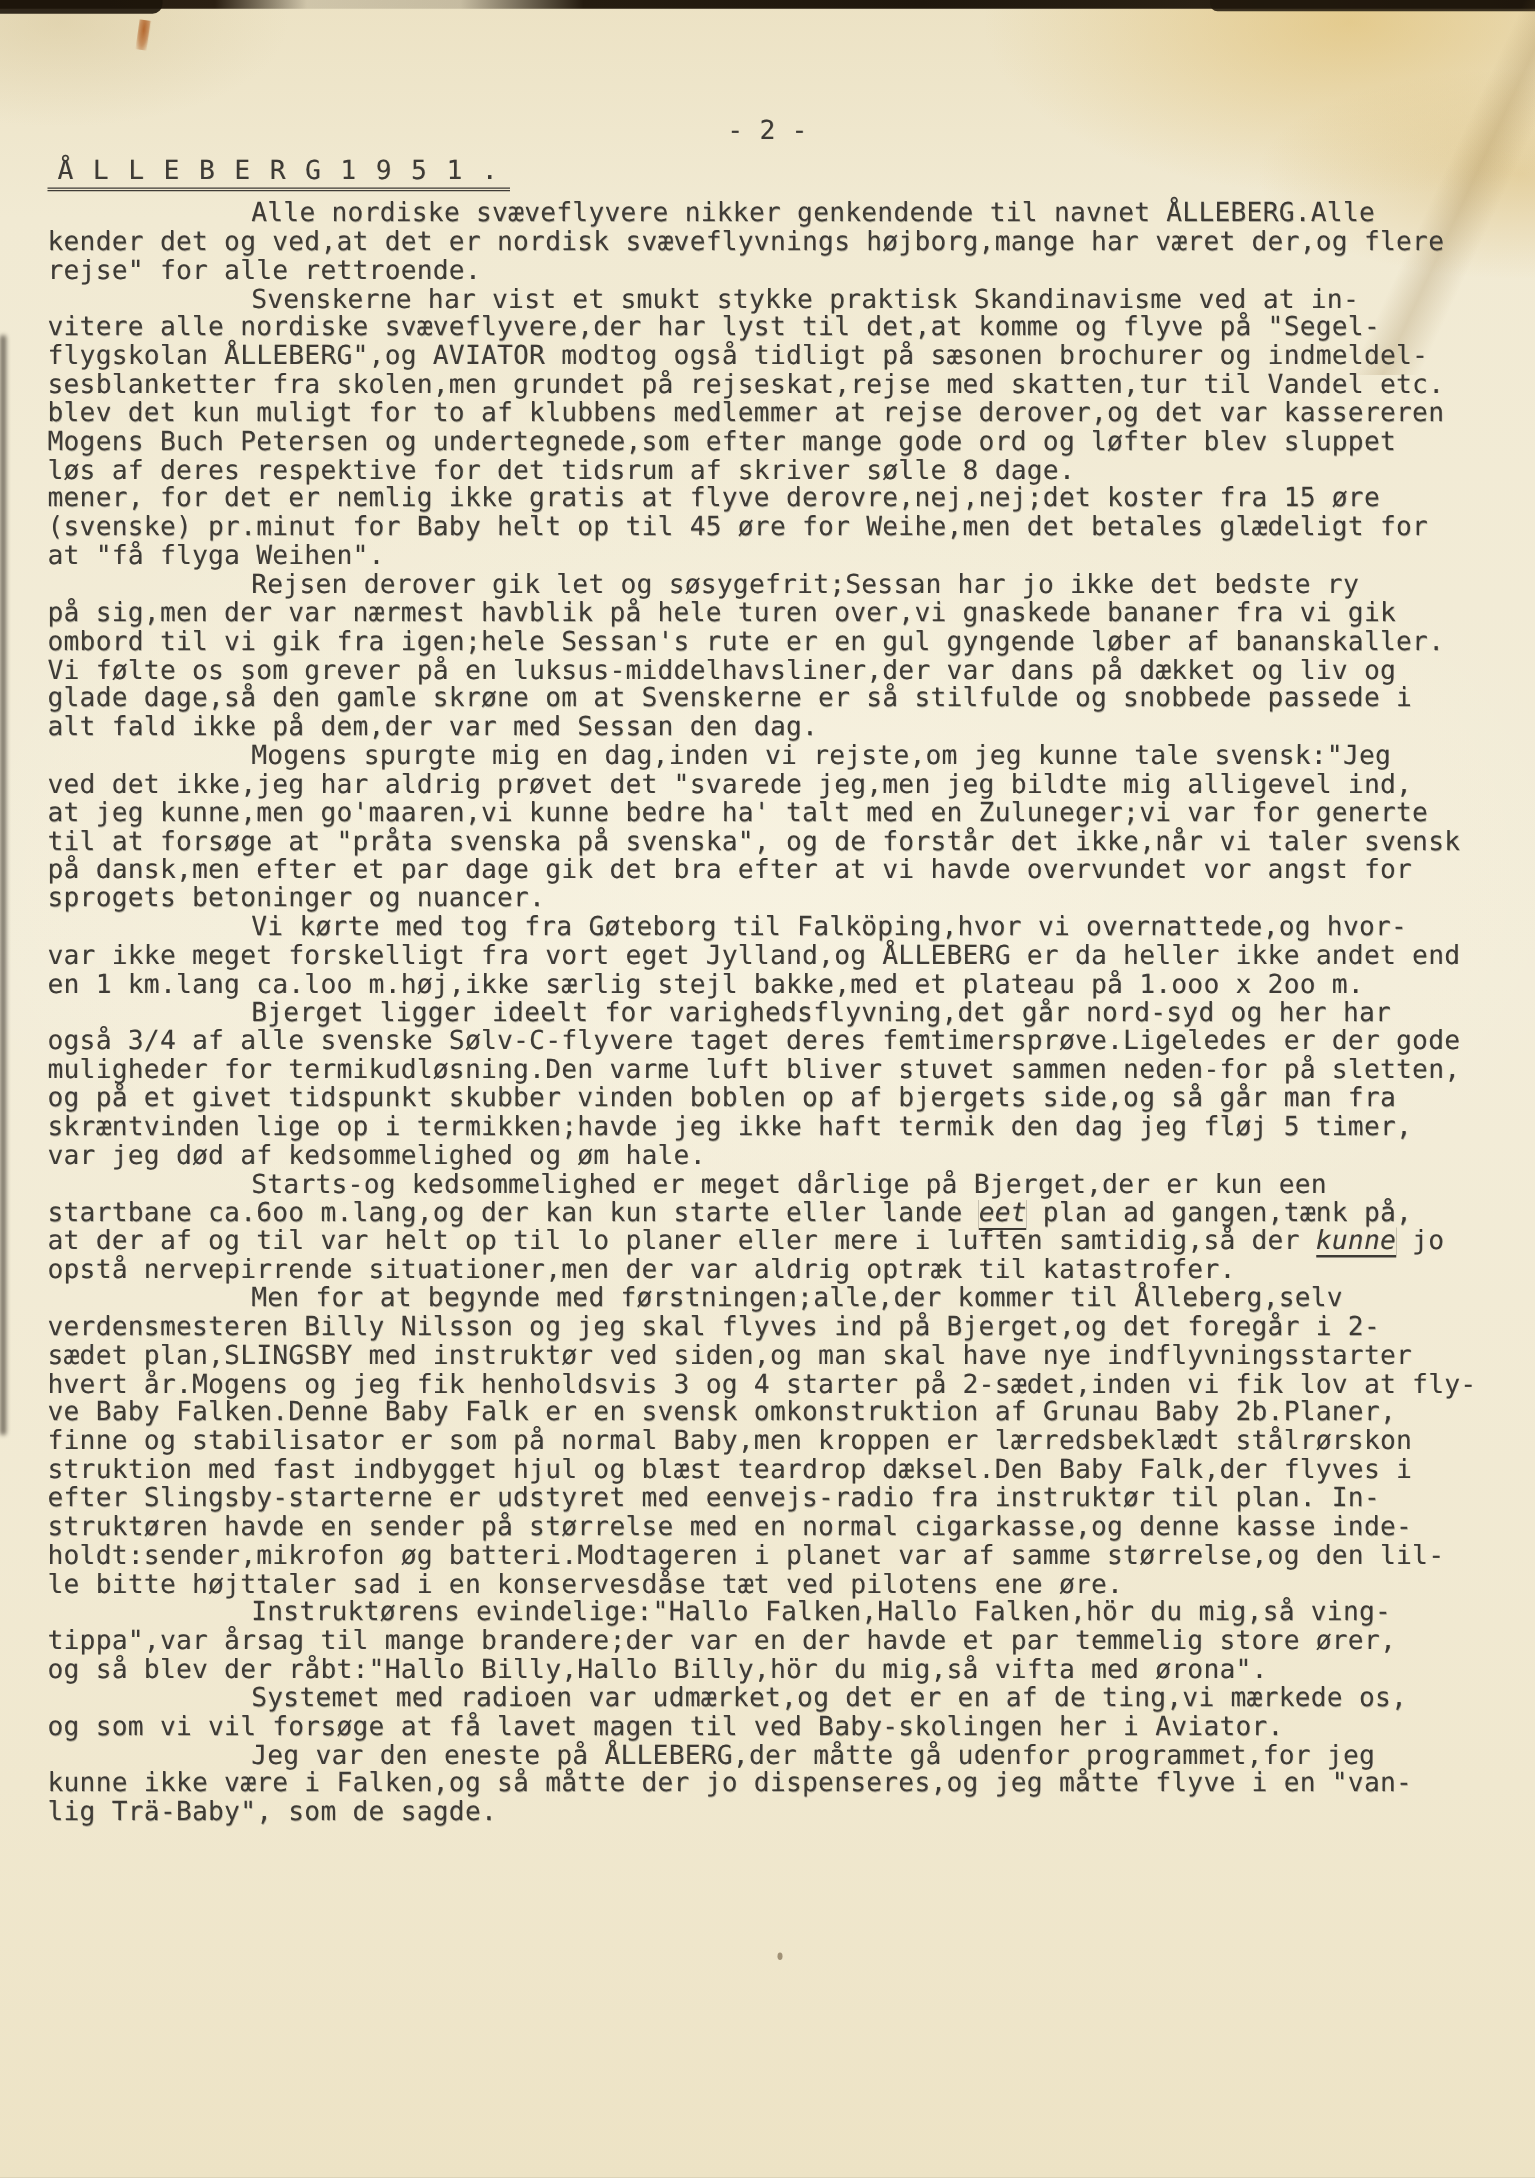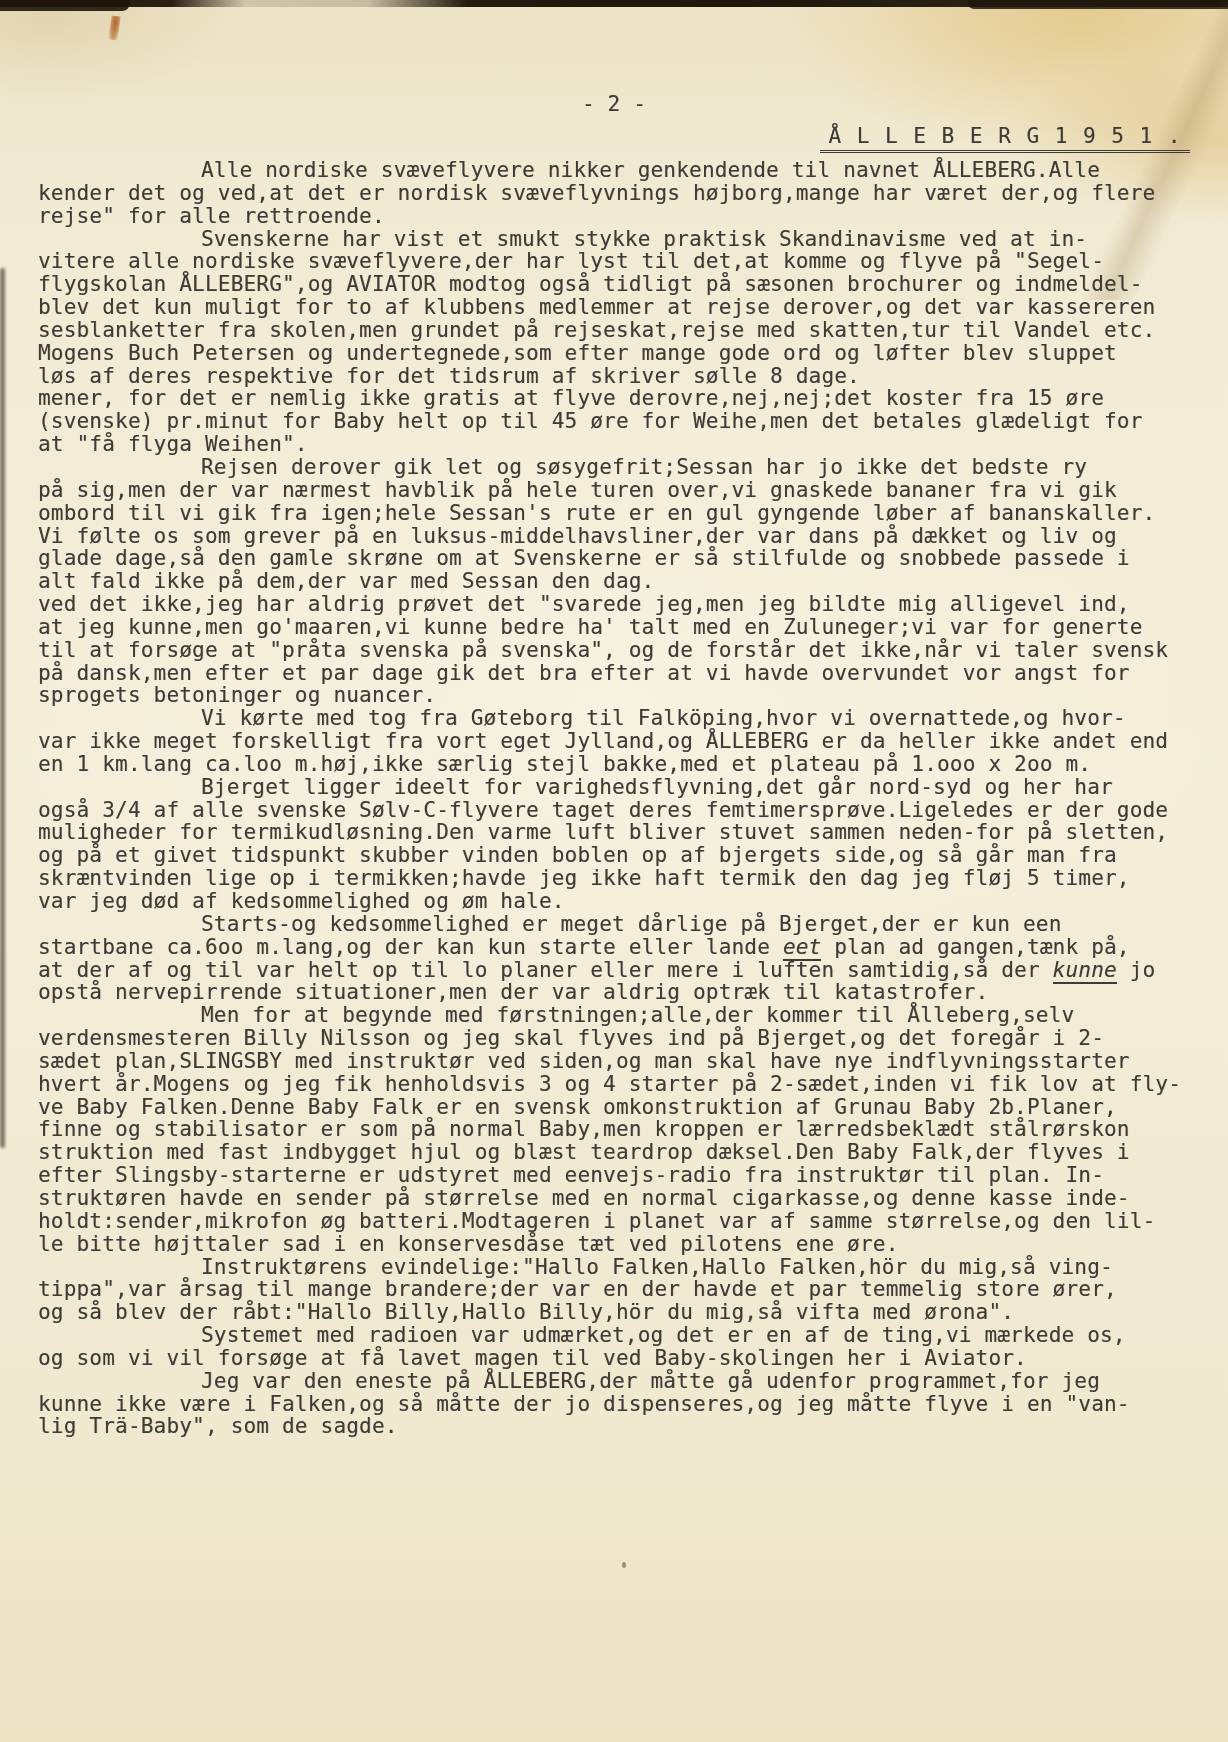--- a/index.html
+++ b/index.html
@@ -55,21 +55,21 @@
   .typed{
     font-size:21px;
     letter-spacing:0.2px;
     text-shadow:0.4px 0.4px 0 rgba(62,59,54,0.35);
   }
   .page-number{
     text-align:center;
     line-height:24px;
     margin-bottom:8px;
   }
-  .title-row{text-align:right;margin-bottom:6px;}
+  .title-row{text-align:left;margin-bottom:6px;}
   .title{
     display:inline-block;
     letter-spacing:1.5px;
     line-height:24px;
     padding:0 8px 2px 8px;
     border-bottom:3px double var(--ink);
   }
   .body-text{margin-top:3px;}
   .line{
     line-height:22.85px;
@@ -99,33 +99,34 @@
     <div class="title-row">
       <span class="title typed">Å L L E B E R G   1 9 5 1 .</span>
     </div>
     <div class="body-text typed">
         <div class="line indent">Alle nordiske svæveflyvere nikker genkendende til navnet ÅLLEBERG.Alle</div>
         <div class="line">kender det og ved,at det er nordisk svæveflyvnings højborg,mange har været der,og flere</div>
         <div class="line">rejse" for alle rettroende.</div>
         <div class="line indent">Svenskerne har vist et smukt stykke praktisk Skandinavisme ved at in-</div>
         <div class="line">vitere alle nordiske svæveflyvere,der har lyst til det,at komme og flyve på "Segel-</div>
         <div class="line">flygskolan ÅLLEBERG",og AVIATOR modtog også tidligt på sæsonen brochurer og indmeldel-</div>
+        <div class="line">sesblanketter fra skolen,men grundet på rejseskat,rejse med skatten,tur til Vandel etc.</div>
         <div class="line">blev det kun muligt for to af klubbens medlemmer at rejse derover,og det var kassereren</div>
-        <div class="line">sesblanketter fra skolen,men grundet på rejseskat,rejse med skatten,tur til Vandel etc.</div>
         <div class="line">Mogens Buch Petersen og undertegnede,som efter mange gode ord og løfter blev sluppet</div>
         <div class="line">løs af deres respektive for det tidsrum af skriver sølle 8 dage.</div>
         <div class="line">mener, for det er nemlig ikke gratis at flyve derovre,nej,nej;det koster fra 15 øre</div>
         <div class="line">(svenske) pr.minut for Baby helt op til 45 øre for Weihe,men det betales glædeligt for</div>
         <div class="line">at "få flyga Weihen".</div>
         <div class="line indent">Rejsen derover gik let og søsygefrit;Sessan har jo ikke det bedste ry</div>
         <div class="line">på sig,men der var nærmest havblik på hele turen over,vi gnaskede bananer fra vi gik</div>
         <div class="line">ombord til vi gik fra igen;hele Sessan's rute er en gul gyngende løber af bananskaller.</div>
         <div class="line">Vi følte os som grever på en luksus-middelhavsliner,der var dans på dækket og liv og</div>
         <div class="line">glade dage,så den gamle skrøne om at Svenskerne er så stilfulde og snobbede passede i</div>
         <div class="line">alt fald ikke på dem,der var med Sessan den dag.</div>
+        <div class="line indent">Mogens spurgte mig en dag,inden vi rejste,om jeg kunne tale svensk:"Jeg</div>
         <div class="line">ved det ikke,jeg har aldrig prøvet det "svarede jeg,men jeg bildte mig alligevel ind,</div>
         <div class="line">at jeg kunne,men go'maaren,vi kunne bedre ha' talt med en Zuluneger;vi var for generte</div>
         <div class="line">til at forsøge at "pråta svenska på svenska", og de forstår det ikke,når vi taler svensk</div>
         <div class="line">på dansk,men efter et par dage gik det bra efter at vi havde overvundet vor angst for</div>
         <div class="line">sprogets betoninger og nuancer.</div>
         <div class="line indent">Vi kørte med tog fra Gøteborg til Falköping,hvor vi overnattede,og hvor-</div>
         <div class="line">var ikke meget forskelligt fra vort eget Jylland,og ÅLLEBERG er da heller ikke andet end</div>
         <div class="line">en 1 km.lang ca.loo m.høj,ikke særlig stejl bakke,med et plateau på 1.ooo x 2oo m.</div>
         <div class="line indent">Bjerget ligger ideelt for varighedsflyvning,det går nord-syd og her har</div>
         <div class="line">også 3/4 af alle svenske Sølv-C-flyvere taget deres femtimersprøve.Ligeledes er der gode</div>

